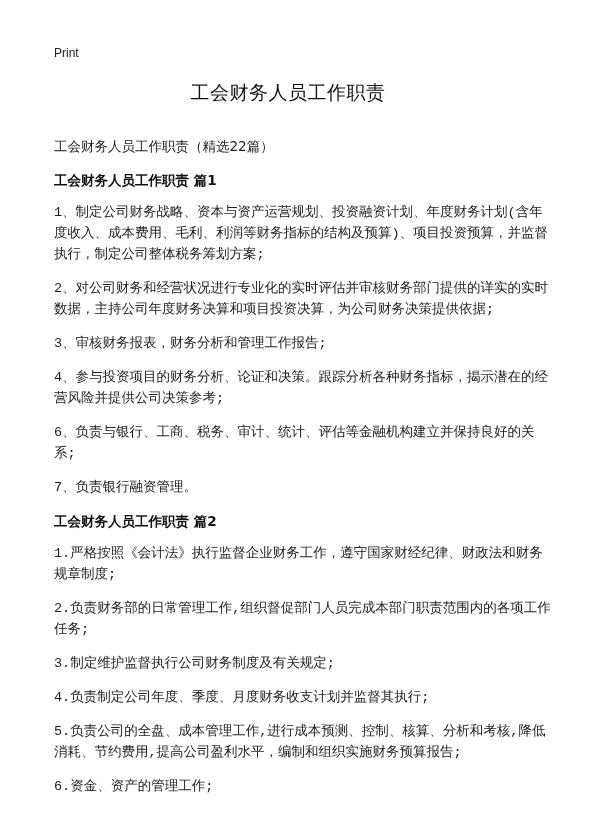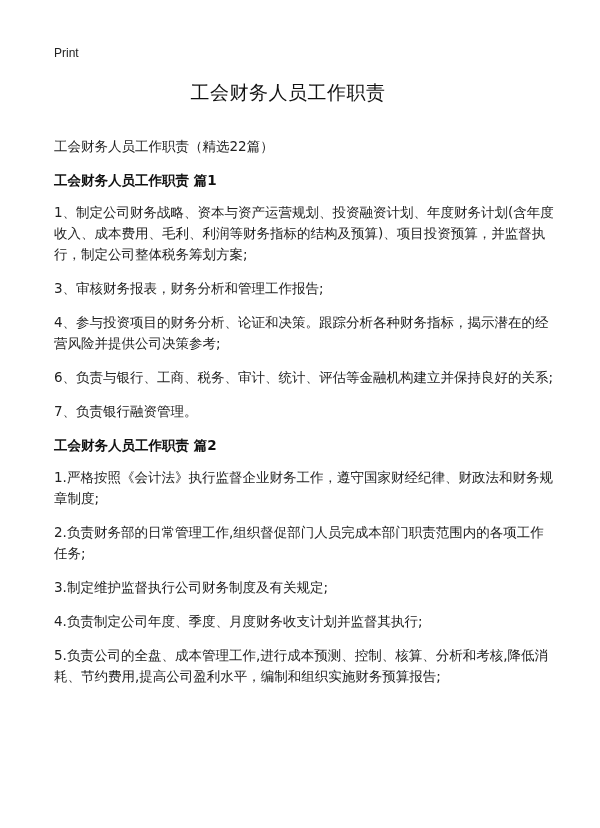--- a/index.html
+++ b/index.html
@@ -51,42 +51,45 @@
       margin: 0 0 12px 0;
       line-height: 20px;
       color: #111;
     }
     .para {
       font-size: 13.5px;
       line-height: 21px;
       margin: 0 0 13px 0;
       color: #222;
       word-break: break-all;
+      font-family: Liberation Mono, monospace;
     }
   </style>
 </head>
 <body>
 
 <div class="print-label">Print</div>
 
 <h1 class="doc-title" style="margin:0;font-weight:normal;">工会财务人员工作职责</h1>
 
 <div class="content">
   <p class="subtitle">工会财务人员工作职责（精选22篇）</p>
 
   <div>
     <p class="section-heading">工会财务人员工作职责 篇1</p>
     <p class="para">1、制定公司财务战略、资本与资产运营规划、投资融资计划、年度财务计划(含年度收入、成本费用、毛利、利润等财务指标的结构及预算)、项目投资预算，并监督执行，制定公司整体税务筹划方案;</p>
+    <p class="para">2、对公司财务和经营状况进行专业化的实时评估并审核财务部门提供的详实的实时数据，主持公司年度财务决算和项目投资决算，为公司财务决策提供依据;</p>
     <p class="para">3、审核财务报表，财务分析和管理工作报告;</p>
     <p class="para">4、参与投资项目的财务分析、论证和决策。跟踪分析各种财务指标，揭示潜在的经营风险并提供公司决策参考;</p>
     <p class="para">6、负责与银行、工商、税务、审计、统计、评估等金融机构建立并保持良好的关系;</p>
     <p class="para">7、负责银行融资管理。</p>
   </div>
 
   <div>
     <p class="section-heading">工会财务人员工作职责 篇2</p>
     <p class="para">1.严格按照《会计法》执行监督企业财务工作，遵守国家财经纪律、财政法和财务规章制度;</p>
     <p class="para">2.负责财务部的日常管理工作,组织督促部门人员完成本部门职责范围内的各项工作任务;</p>
     <p class="para">3.制定维护监督执行公司财务制度及有关规定;</p>
     <p class="para">4.负责制定公司年度、季度、月度财务收支计划并监督其执行;</p>
     <p class="para">5.负责公司的全盘、成本管理工作,进行成本预测、控制、核算、分析和考核,降低消耗、节约费用,提高公司盈利水平，编制和组织实施财务预算报告;</p>
+    <p class="para">6.资金、资产的管理工作;</p>
   </div>
 </div>
 
 </body></html>

